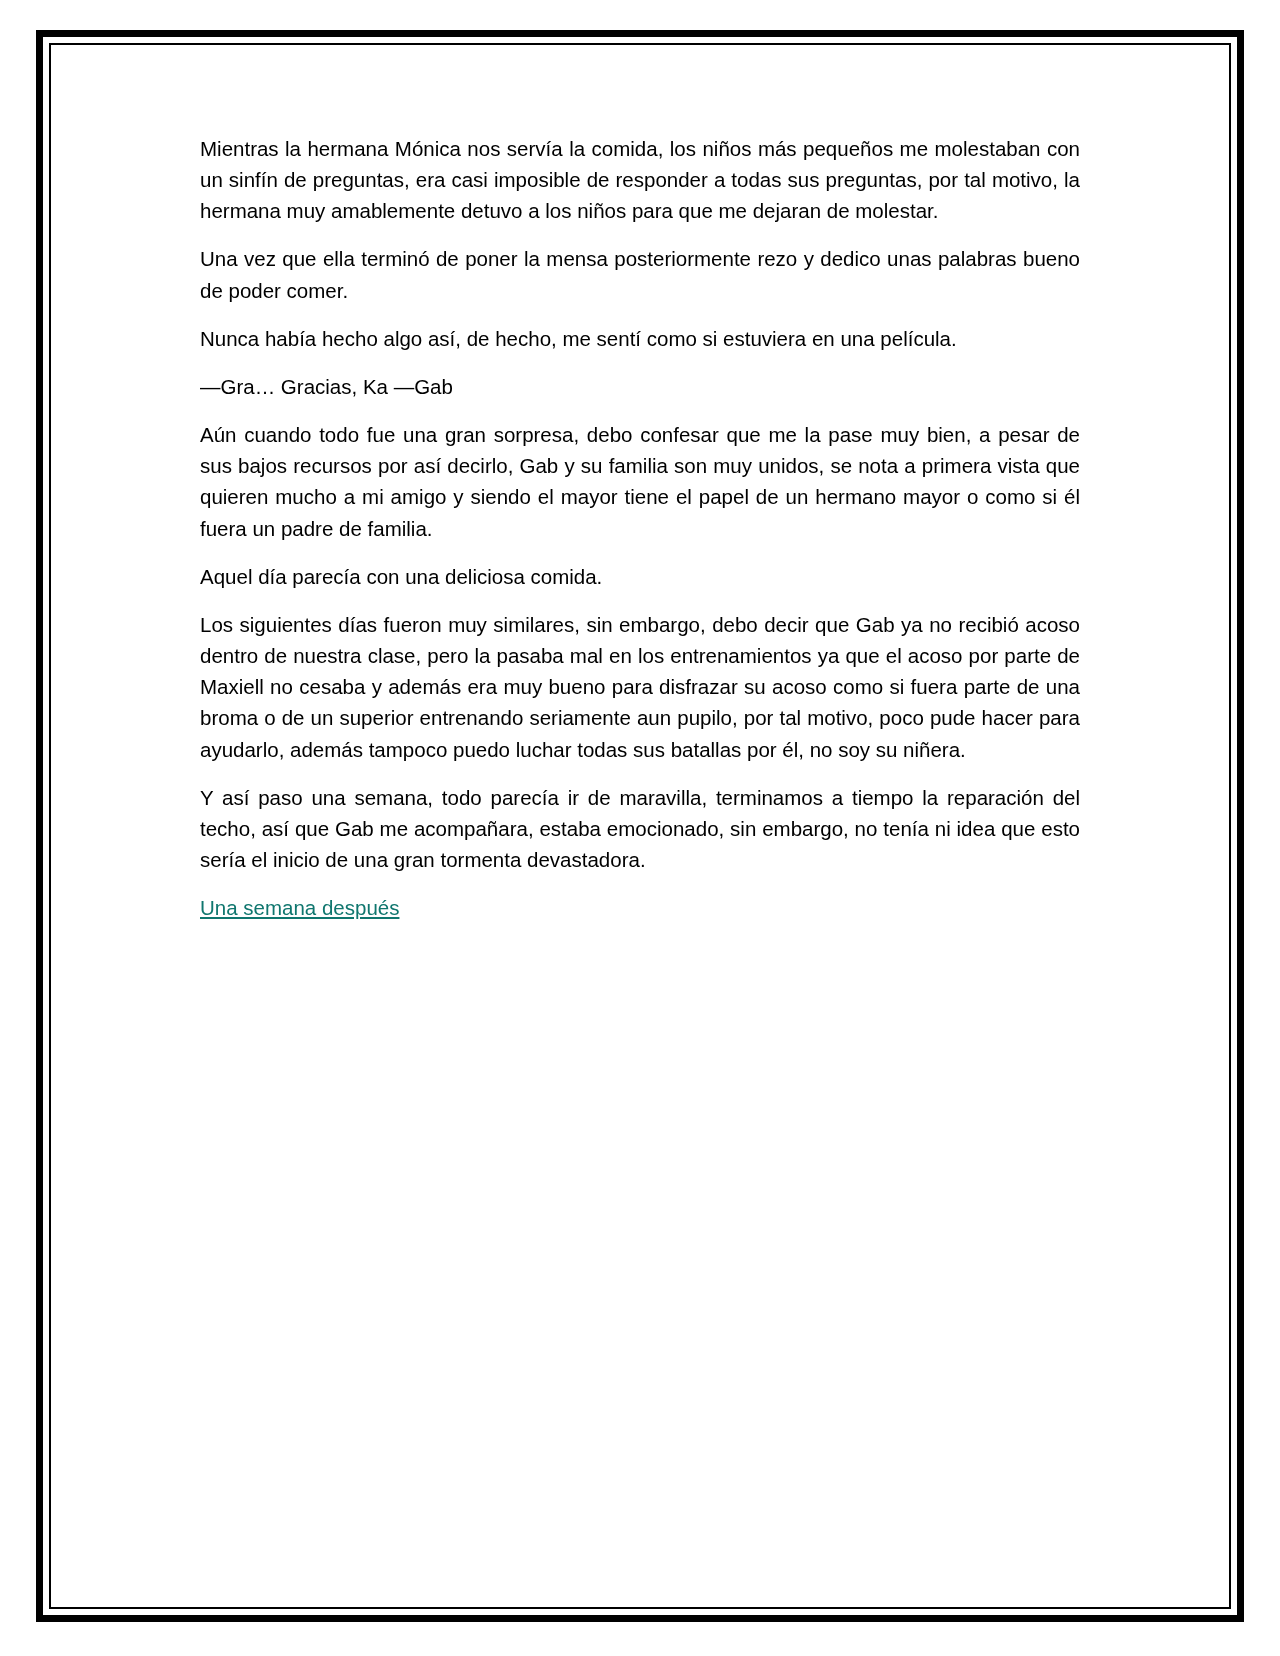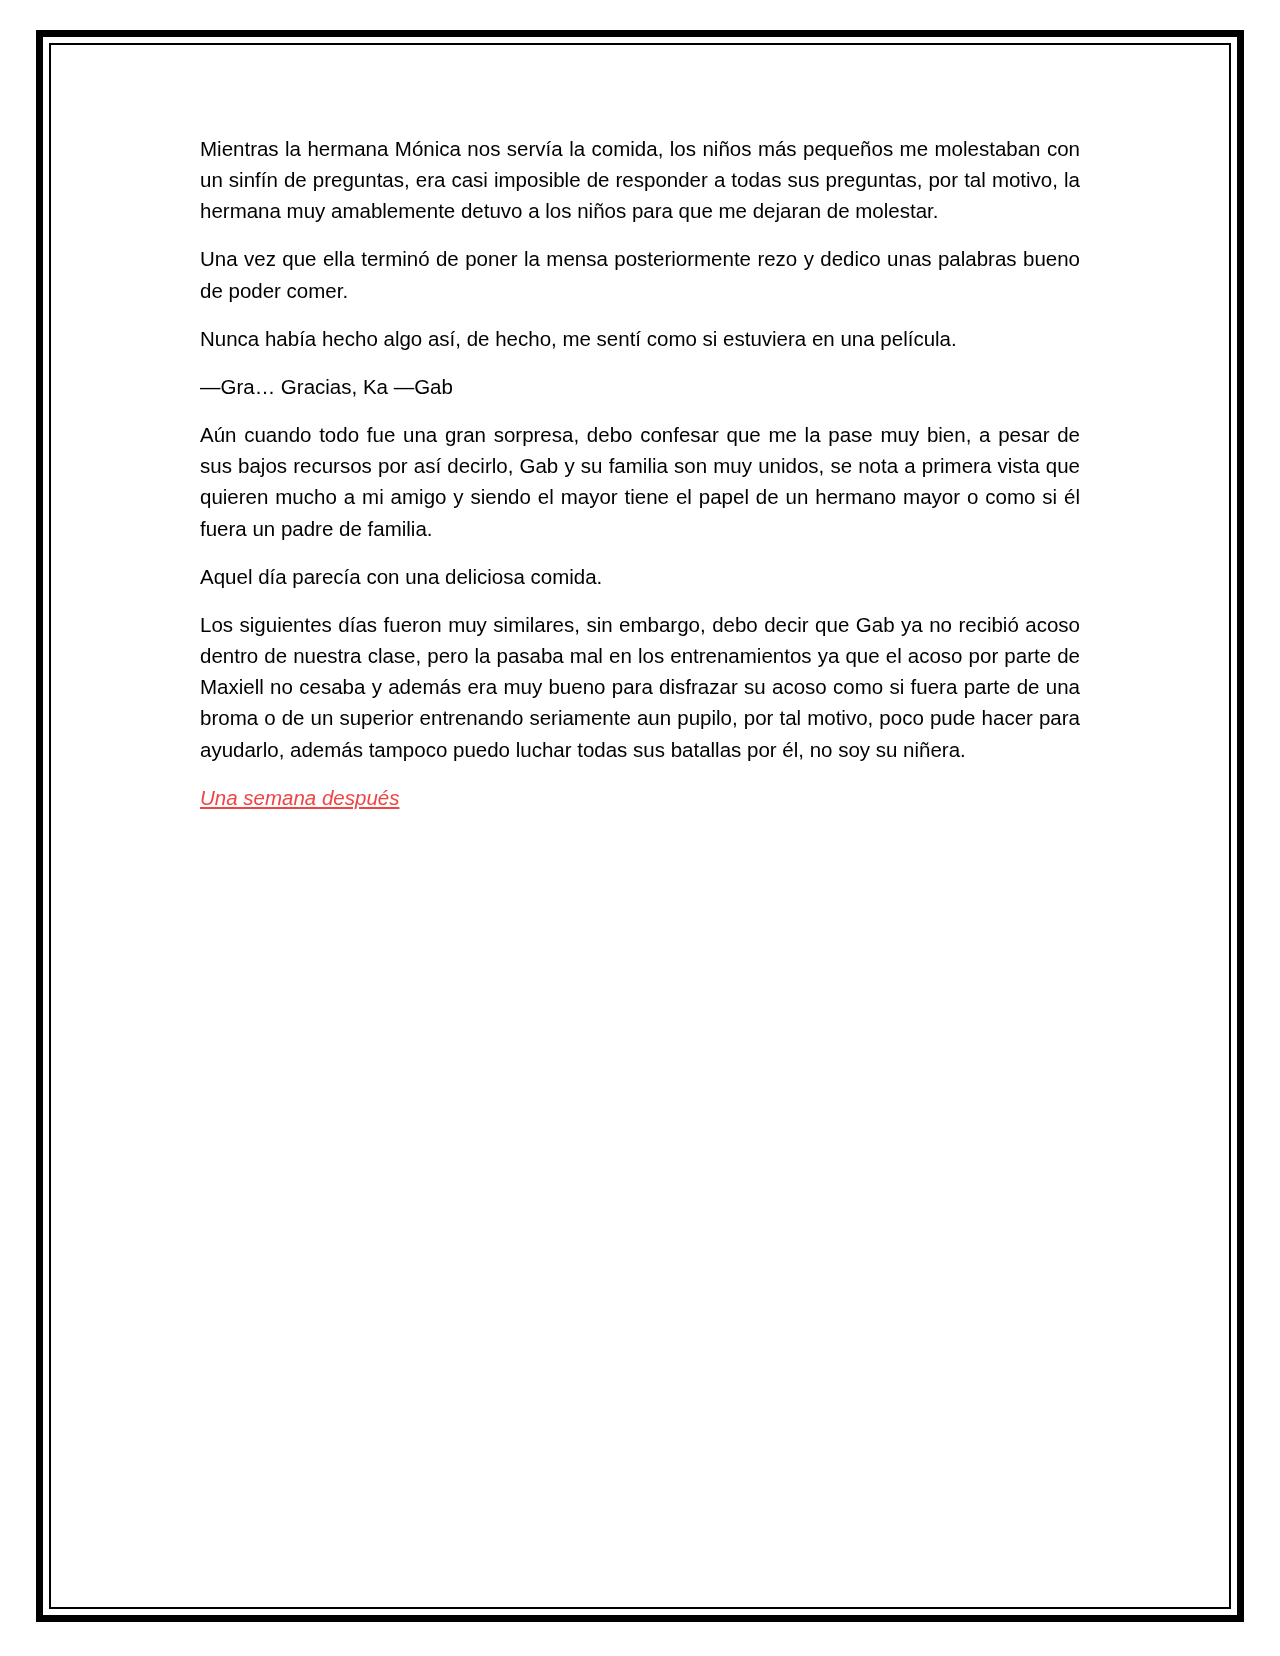--- a/index.html
+++ b/index.html
@@ -56,39 +56,39 @@
     color: #000000;
   }
   p.para.nojustify {
     text-align: left;
   }
   p.subhead {
     margin: 0 0 17px 0;
     font-size: 20.5px;
     line-height: 1.52;
     text-align: left;
-    font-style: italic;
     text-decoration: underline;
-    color: #ef4444;
+    color: #0f766e;
   }
 </style>
 </head>
 <body>
 
 <div class="page">
 
   <div class="frame-outer"></div>
   <div class="frame-inner"></div>
 
   <div class="content">
 
     <p class="para">Mientras la hermana Mónica nos servía la comida, los niños más pequeños me molestaban con un sinfín de preguntas, era casi imposible de responder a todas sus preguntas, por tal motivo, la hermana muy amablemente detuvo a los niños para que me dejaran de molestar.</p>
     <p class="para">Una vez que ella terminó de poner la mensa posteriormente rezo y dedico unas palabras bueno de poder comer.</p>
     <p class="para nojustify">Nunca había hecho algo así, de hecho, me sentí como si estuviera en una película.</p>
     <p class="para nojustify">—Gra… Gracias, Ka —Gab</p>
     <p class="para">Aún cuando todo fue una gran sorpresa, debo confesar que me la pase muy bien, a pesar de sus bajos recursos por así decirlo, Gab y su familia son muy unidos, se nota a primera vista que quieren mucho a mi amigo y siendo el mayor tiene el papel de un hermano mayor o como si él fuera un padre de familia.</p>
     <p class="para nojustify">Aquel día parecía con una deliciosa comida.</p>
     <p class="para">Los siguientes días fueron muy similares, sin embargo, debo decir que Gab ya no recibió acoso dentro de nuestra clase, pero la pasaba mal en los entrenamientos ya que el acoso por parte de Maxiell no cesaba y además era muy bueno para disfrazar su acoso como si fuera parte de una broma o de un superior entrenando seriamente aun pupilo, por tal motivo, poco pude hacer para ayudarlo, además tampoco puedo luchar todas sus batallas por él, no soy su niñera.</p>
+    <p class="para">Y así paso una semana, todo parecía ir de maravilla, terminamos a tiempo la reparación del techo, así que Gab me acompañara, estaba emocionado, sin embargo, no tenía ni idea que esto sería el inicio de una gran tormenta devastadora.</p>
 
     <p class="subhead">Una semana después</p>
 
   </div>
 </div>
 
 </body></html>

